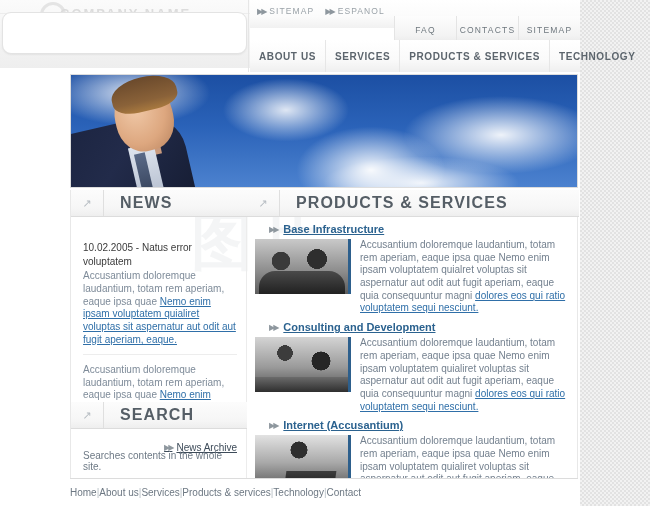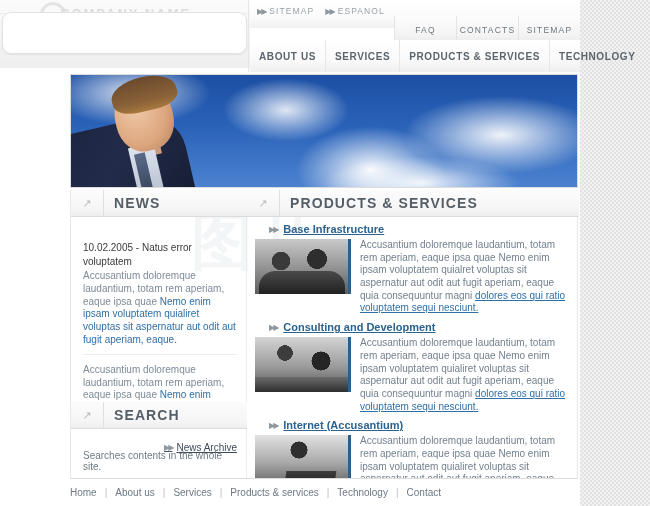--- a/index.html
+++ b/index.html
@@ -300,26 +300,26 @@
     border-bottom: 1px solid #dcdcdc;
   }
   .sec-head-icon {
     width: 32px;
     text-align: center;
     color: #b6bcc2;
     font-size: 11px;
     line-height: 1;
   }
   .sec-head-title {
-    font-size: 14px;
+    font-size: 16px;
     font-weight: bold;
     letter-spacing: 1.1px;
     color: #555e66;
     border-left: 1px solid #dfdfdf;
-    padding-left: 10px;
+    padding-left: 16px;
     height: 26px;
     display: flex;
     align-items: center;
     flex: 1;
   }
 
   
   .left-col {
     position: absolute;
     left: 0px; top: 0px;
@@ -334,20 +334,21 @@
     margin-bottom: 2px;
     line-height: 1.35;
   }
   .news-text {
     font-size: 10px;
     color: #7e8b99;
     line-height: 1.28;
   }
   .news-text .lnk {
     color: #2f6fa8;
+    text-decoration: underline;
     cursor: pointer;
   }
   .news-archive-row {
     text-align: right;
     padding: 3px 10px 0 0;
   }
   .news-archive {
     font-size: 10px;
     color: #3d4b59;
     text-decoration: underline;
@@ -499,21 +500,21 @@
     width: 210px;
     font-size: 10px;
     color: #6d7883;
   }
   .footer-left .lnk { color: #6d7883; text-decoration: none; cursor: pointer; }
   .footer-right {
     flex: 1;
     font-size: 10px;
     color: #6d7883;
     display: flex;
-    gap: 8px;
+    gap: 0;
     align-items: center;
   }
   .footer-right .lnk { color: #6d7883; text-decoration: none; cursor: pointer; white-space: nowrap; }
   .footer-sep { color: #b9c0c7; }
 
   
   .right-rail {
     position: absolute;
     left: 580px; top: 0;
     width: 70px; height: 506px;

